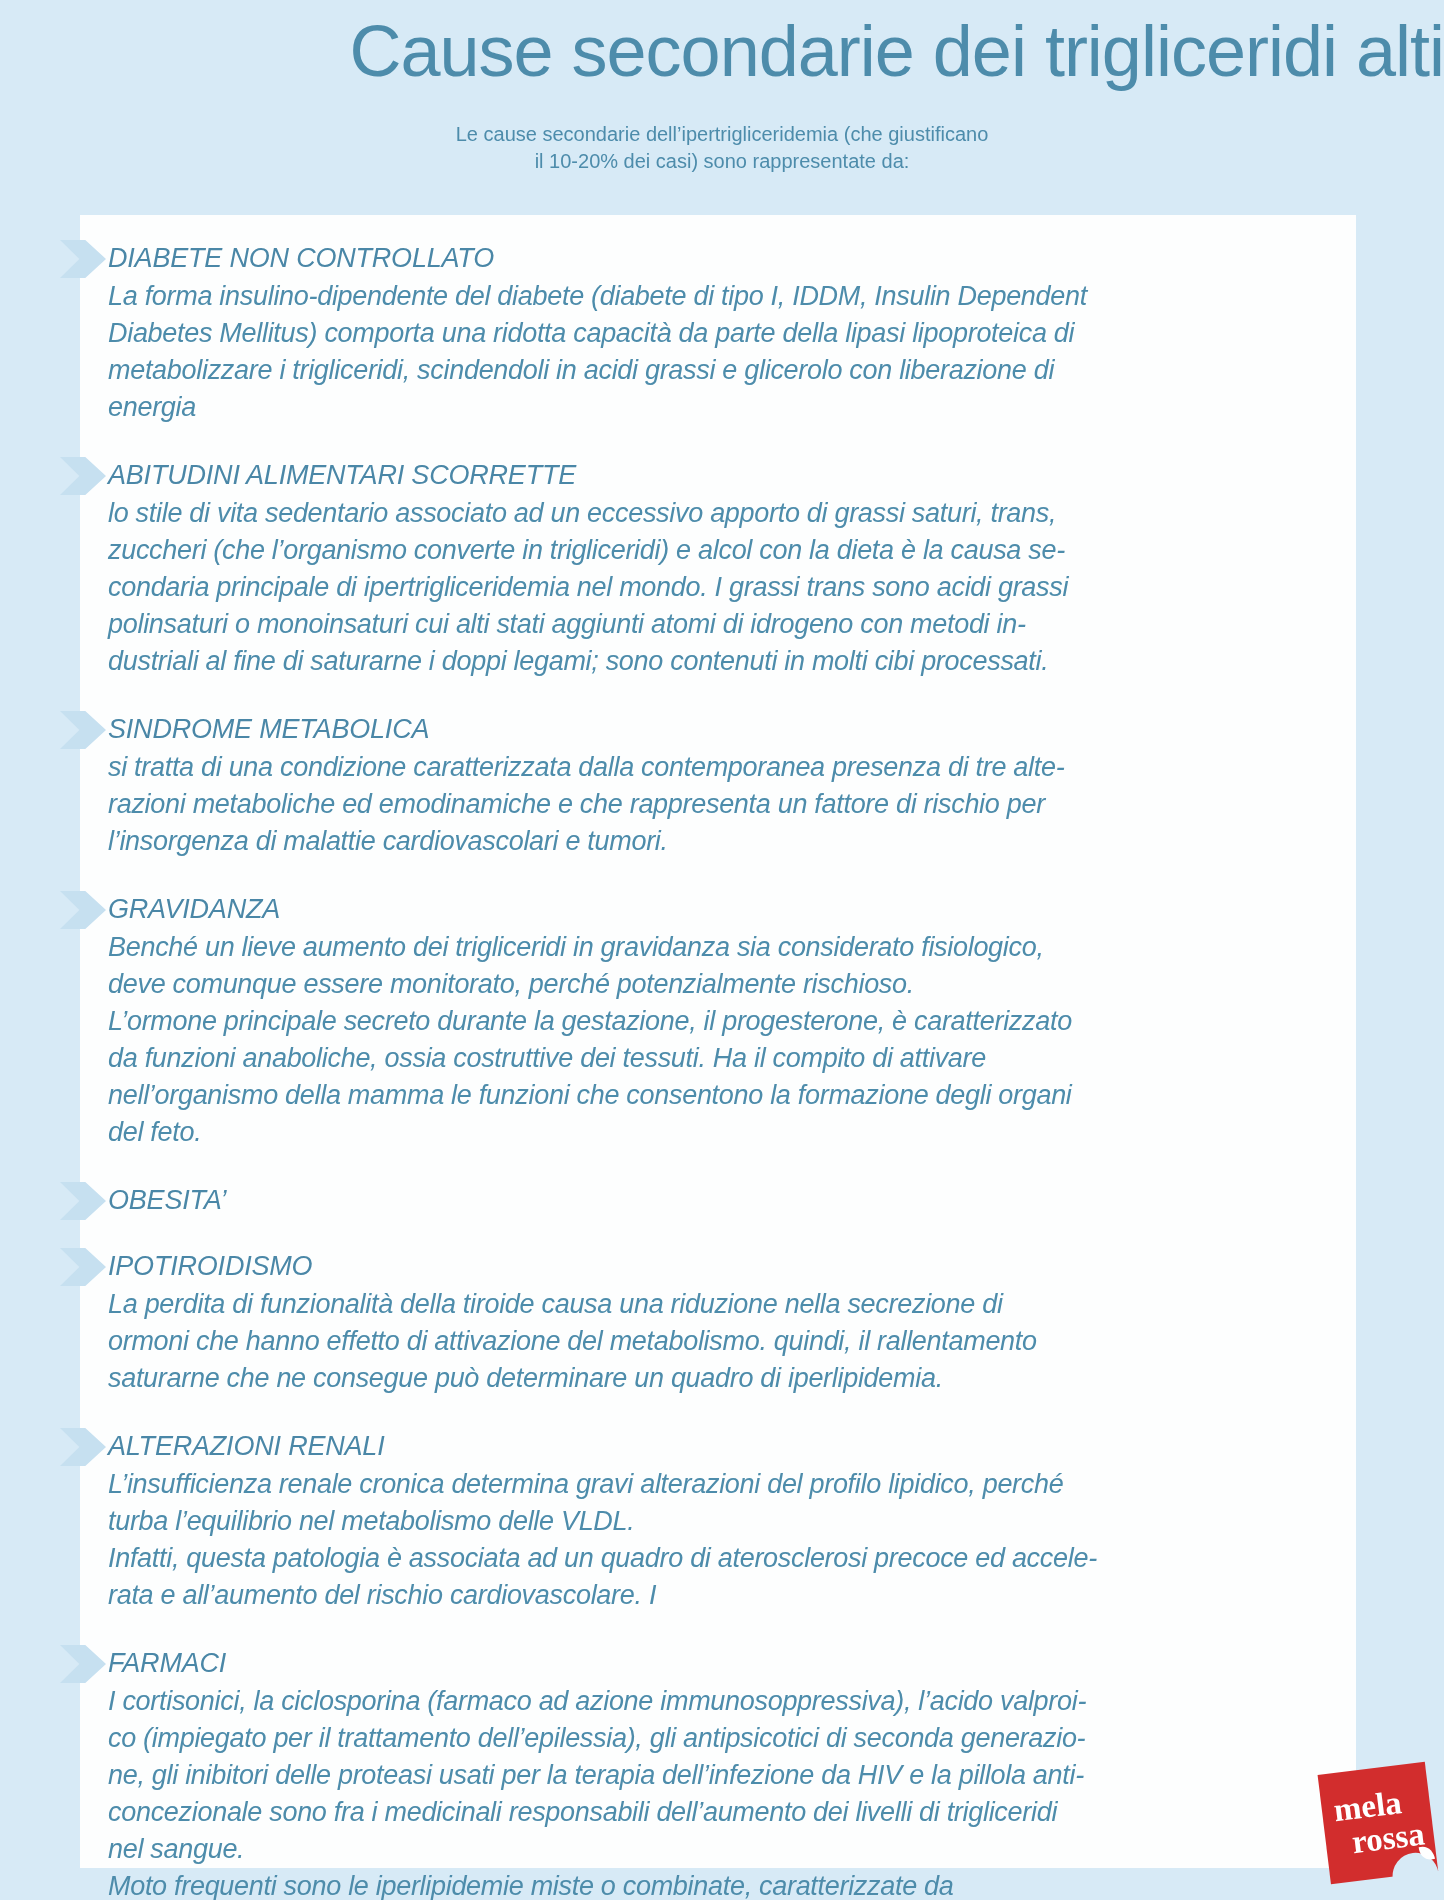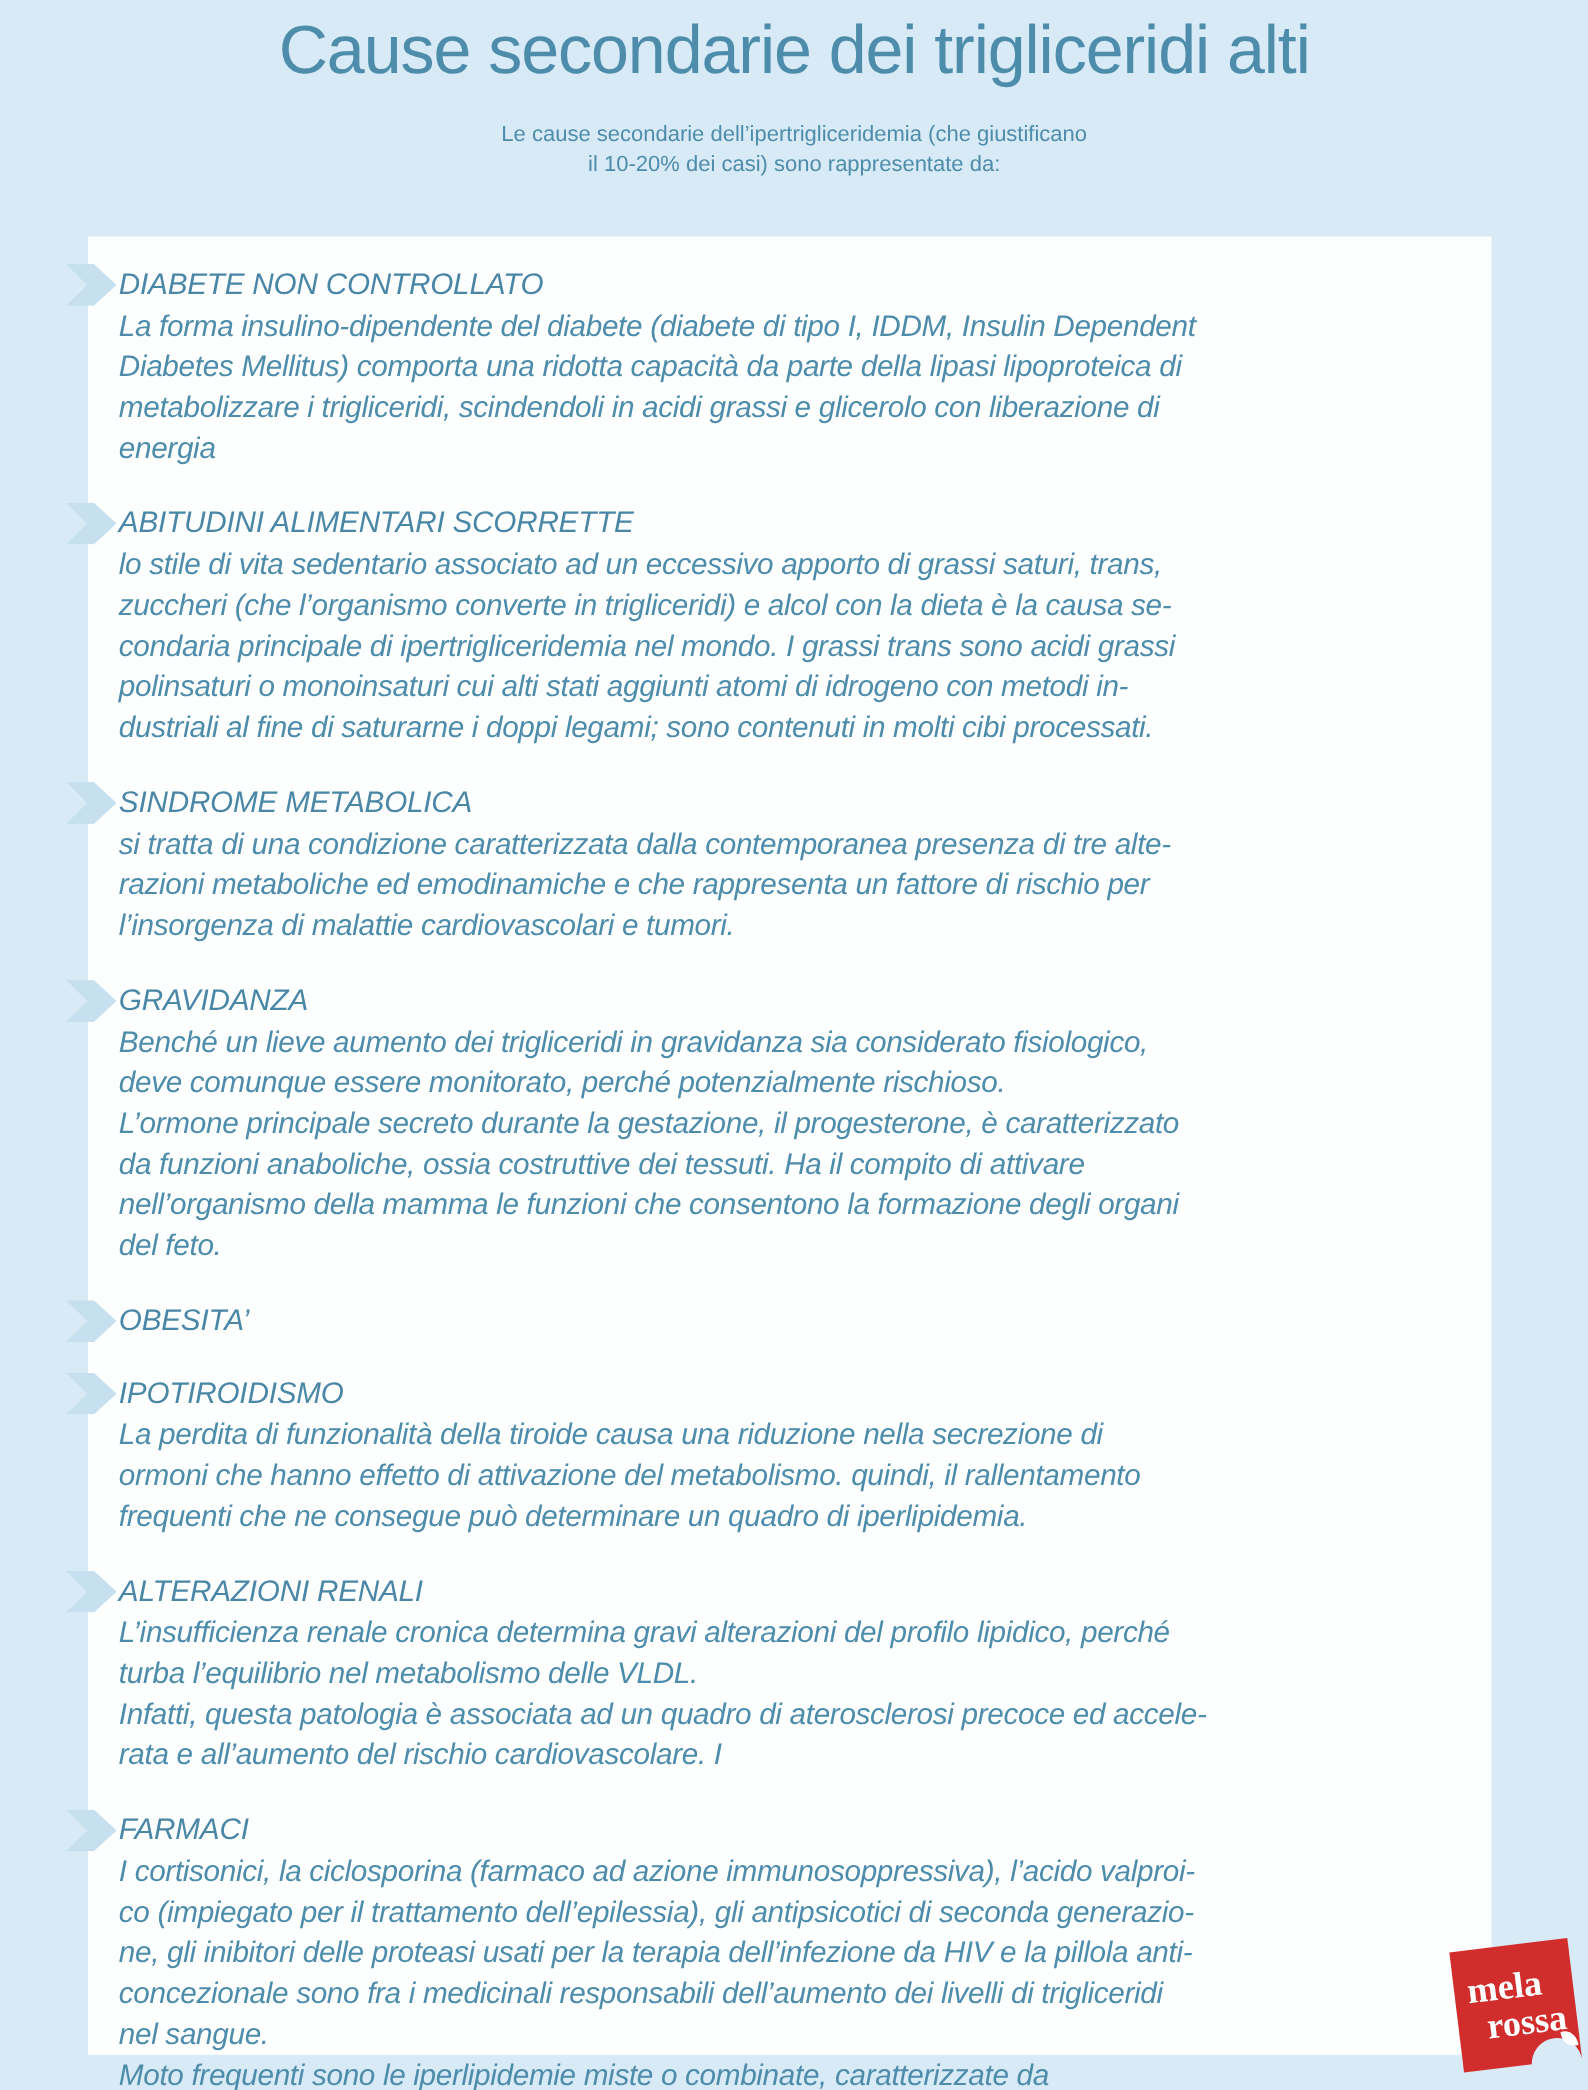--- a/index.html
+++ b/index.html
@@ -15,25 +15,26 @@
   body{
     background:var(--bg);
     font-family:"Liberation Sans", sans-serif;
     color:var(--ink);
     overflow:hidden;
     position:relative;
   }
   .page{width:1444px;height:1900px;position:relative;}
   .masthead{padding-top:10px;text-align:center;}
   .title{
-    font-size:62px;
+    font-size:72px;
     font-weight:400;
     letter-spacing:-1px;
     color:var(--ink);
     line-height:1.15;
+    text-align:right;
   }
   .subtitle{
     margin-top:28px;
     font-size:20px;
     line-height:1.35;
     color:var(--ink);
   }
   .card{
     position:absolute;
     left:80px;top:215px;
@@ -140,21 +141,21 @@
       <h2 class="heading">OBESITA’</h2>
 
     </section>
 
     <section class="section">
       <span class="arrow"></span>
       <h2 class="heading">IPOTIROIDISMO</h2>
       <div class="body">
             <div class="line">La perdita di funzionalità della tiroide causa una riduzione nella secrezione di</div>
             <div class="line">ormoni che hanno effetto di attivazione del metabolismo. quindi, il rallentamento</div>
-            <div class="line">frequenti che ne consegue può determinare un quadro di iperlipidemia.</div>
+            <div class="line">saturarne che ne consegue può determinare un quadro di iperlipidemia.</div>
           </div>
     </section>
 
     <section class="section">
       <span class="arrow"></span>
       <h2 class="heading">ALTERAZIONI RENALI</h2>
       <div class="body">
             <div class="line">L’insufficienza renale cronica determina gravi alterazioni del profilo lipidico, perché</div>
             <div class="line">turba l’equilibrio nel metabolismo delle VLDL.</div>
             <div class="line">Infatti, questa patologia è associata ad un quadro di aterosclerosi precoce ed accele-</div>

